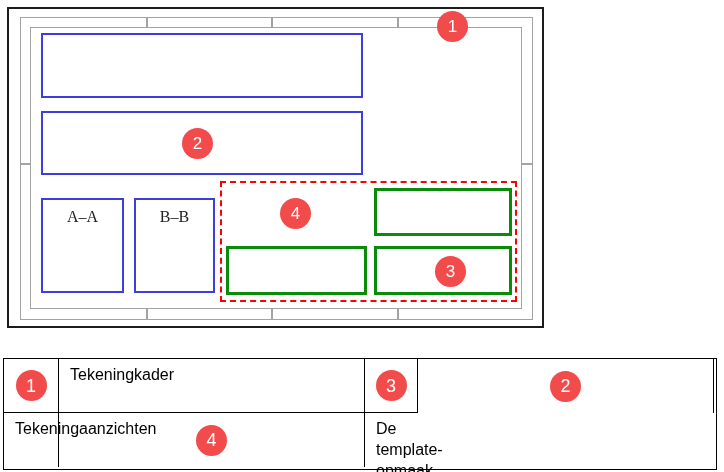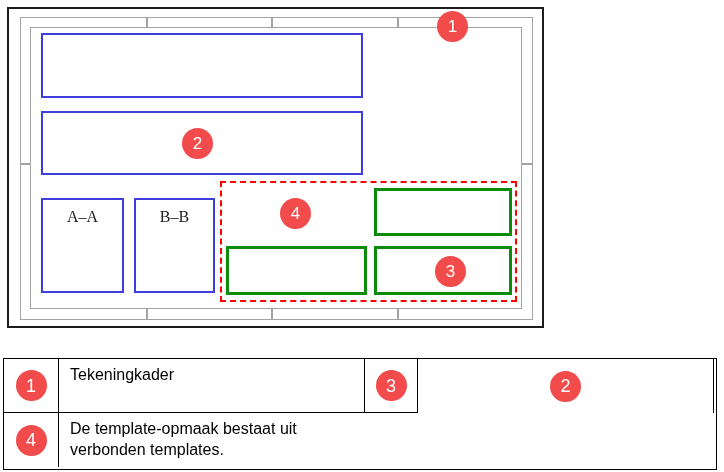--- a/index.html
+++ b/index.html
@@ -95,20 +95,23 @@
     <div class="cell text-cell br bb">
       <span>Tekeningkader</span>
     </div>
     <div class="cell badge-cell br bb">
       <div class="badge">3</div>
     </div>
 
     <div class="cell badge-cell br">
       <div class="badge">2</div>
     </div>
+    <div class="cell text-cell br">
+      <span>Tekeningaanzichten</span>
+    </div>
     <div class="cell badge-cell br">
       <div class="badge">4</div>
     </div>
     <div class="cell text-cell">
       <span>De template-opmaak bestaat uit verbonden templates.</span>
     </div>
   </div>
 
 </div>
 

